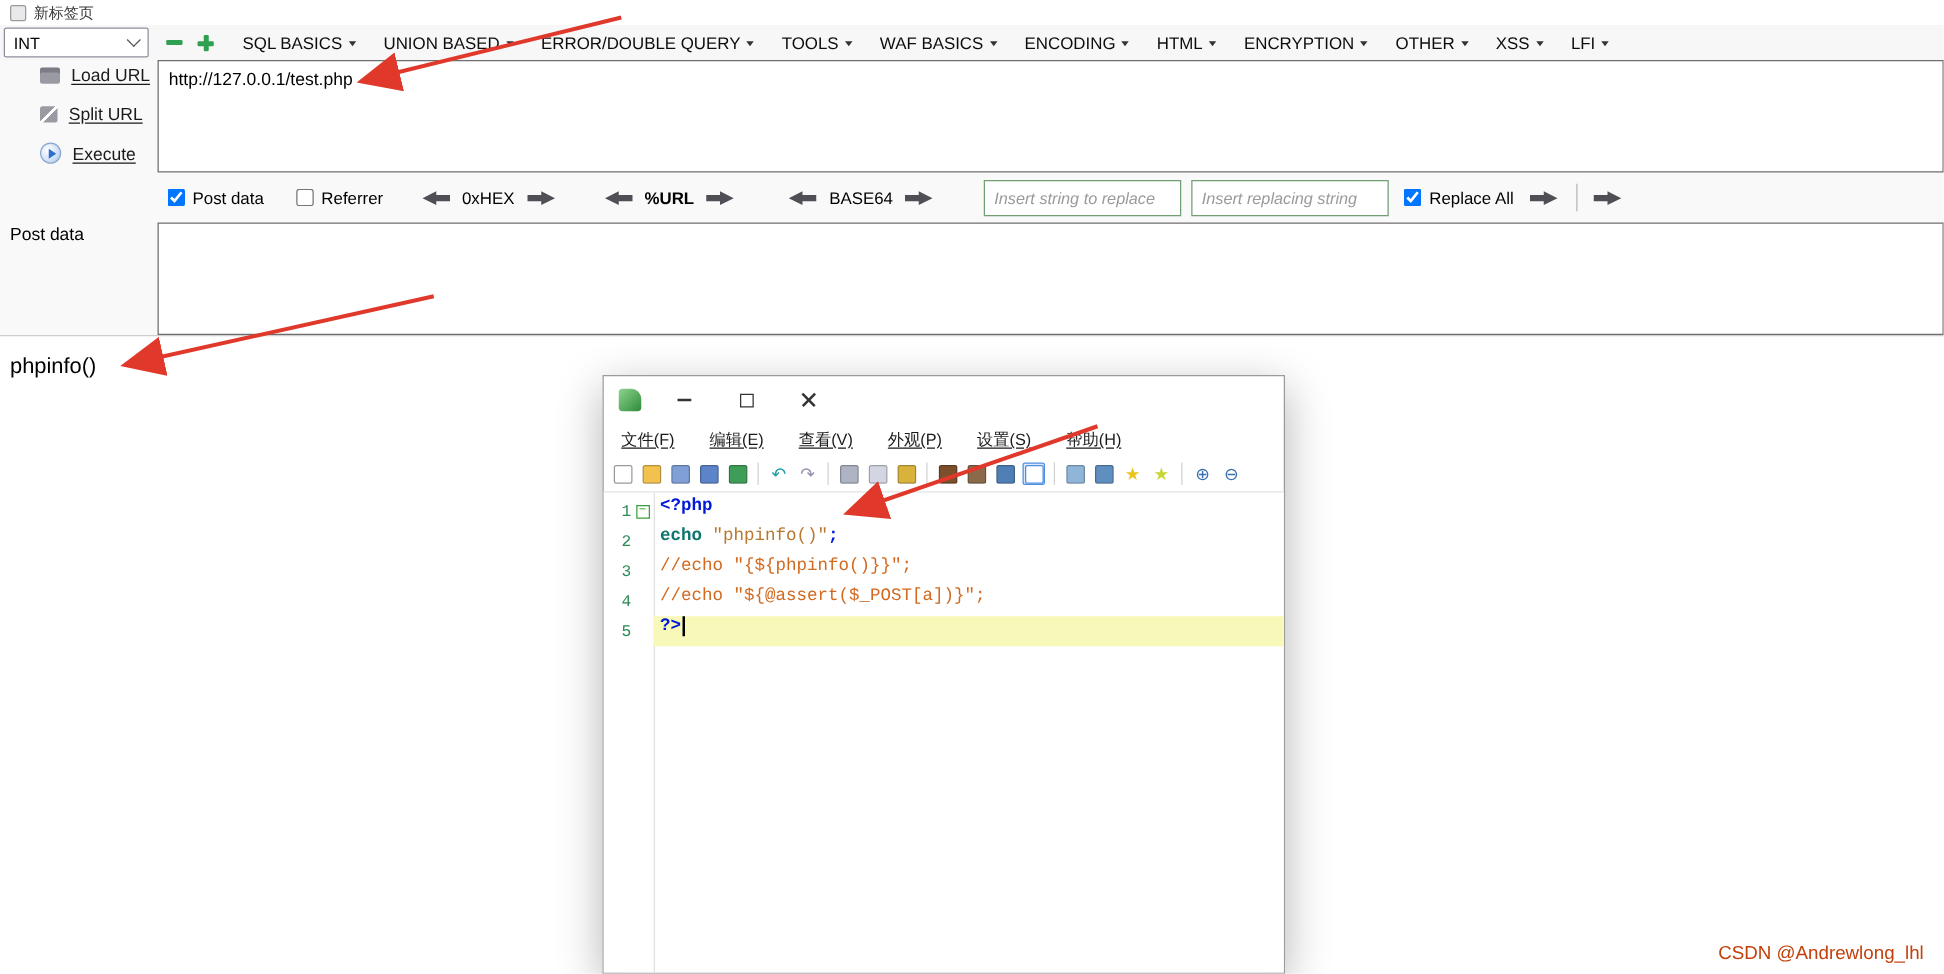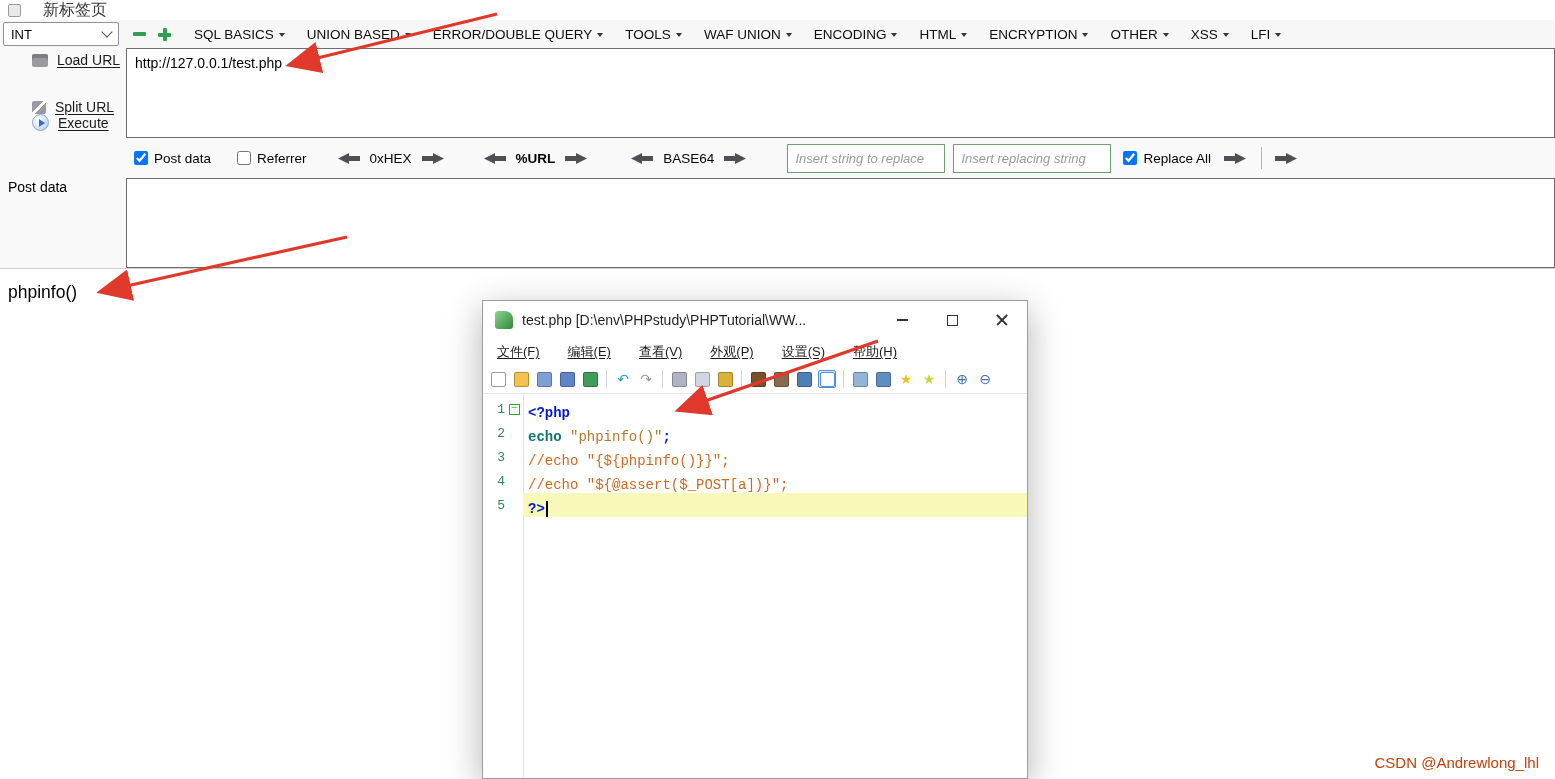--- a/index.html
+++ b/index.html
@@ -3,21 +3,21 @@
 <meta charset="utf-8">
 <style>
   html,body{margin:0;padding:0;}
   body{
     position:relative;width:1555px;height:779px;overflow:hidden;background:#fff;
     font-family:"Liberation Sans",sans-serif;color:#000;
   }
   
   .tabstrip{position:absolute;top:0;left:0;right:0;height:20px;background:#fff;display:flex;align-items:center;padding-left:8px;gap:6px;}
   .tab-fav{width:11px;height:11px;border:1px solid #9a9a9a;background:#e9e9ec;border-radius:2px;}
-  .tab-title{font-size:16px;color:#3a3a3a;margin-left:16px;}
+  .tab-title{font-size:12px;color:#3a3a3a;}
   
   .hb-toolbar{position:absolute;top:20px;left:0;right:0;height:28px;background:#f7f7f8;border-bottom:1px solid #d7d7db;display:flex;align-items:center;padding-left:3px;}
   .hb-select{width:100px;height:22px;background:#fff;border:1px solid #8f8f9d;border-radius:2px;display:flex;align-items:center;justify-content:space-between;padding:0 7px;font-size:13px;}
   .chev{width:7px;height:7px;border-right:1.6px solid #555;border-bottom:1.6px solid #555;transform:rotate(45deg);margin-top:-4px;}
   .pm-minus{width:13px;height:4px;background:#2fa052;border-radius:1px;margin-left:14px;}
   .pm-plus{position:relative;width:13px;height:13px;margin-left:12px;}
   .pm-plus::before,.pm-plus::after{content:"";position:absolute;background:#2fa052;border-radius:1px;}
   .pm-plus::before{left:0;top:5px;width:13px;height:4px;}
   .pm-plus::after{left:5px;top:0;width:4px;height:13px;}
   .hb-menu{display:flex;margin-left:12px;height:28px;}
@@ -64,21 +64,21 @@
   .ticon{width:18px;height:18px;display:flex;align-items:center;justify-content:center;font-size:14px;line-height:1;}
   .ticon .chip{width:13px;height:13px;border-radius:2px;border:1px solid rgba(0,0,0,.25);display:block;}
   .ticon.act{border:1px solid #4f8fe0;background:#dce9fb;border-radius:2px;box-sizing:border-box;}
   .tsep{width:1px;height:18px;background:#d2d2d2;margin:0 2px;}
   .npp-editor{flex:1;position:relative;border-top:1px solid #e4e4e4;font-family:"Liberation Mono","DejaVu Sans Mono",monospace;padding-top:3px;overflow:hidden;background:#fff;}
   .gutterline{position:absolute;left:40px;top:0;bottom:0;width:1px;background:#e0e0e0;}
   .cl{display:flex;height:24px;align-items:center;position:relative;}
   .ln{width:22px;text-align:right;color:#2e8b57;font-size:13px;flex:0 0 auto;}
   .foldcol{width:18px;display:flex;align-items:center;justify-content:center;flex:0 0 auto;}
   .foldbox{width:11px;height:11px;border:1px solid #3aa03a;color:#3aa03a;background:#fff;display:flex;align-items:center;justify-content:center;font-size:10px;line-height:1;box-sizing:border-box;}
-  .codecell{flex:1;padding-left:5px;font-size:14px;white-space:pre;height:100%;display:flex;align-items:flex-end;}
+  .codecell{flex:1;padding-left:5px;font-size:14px;white-space:pre;height:100%;display:flex;align-items:flex-start;}
   .codecell.cur{background:#f8f8b8;}
   .tok-tag{color:#0018d8;font-weight:700;}
   .tok-kw{color:#0f766e;font-weight:700;}
   .tok-str{color:#b8772e;}
   .tok-com{color:#d2691e;}
   .caret{width:2px;height:16px;background:#000;margin-left:1px;}
   
   .arrows{position:absolute;left:0;top:0;pointer-events:none;z-index:50;}
 </style>
 </head>
@@ -107,21 +107,21 @@
       </div>
       <div class="hbitem">
         <span>ERROR/DOUBLE QUERY</span>
         <i class="tri"></i>
       </div>
       <div class="hbitem">
         <span>TOOLS</span>
         <i class="tri"></i>
       </div>
       <div class="hbitem">
-        <span>WAF UNION</span>
+        <span>WAF BASICS</span>
         <i class="tri"></i>
       </div>
       <div class="hbitem">
         <span>ENCODING</span>
         <i class="tri"></i>
       </div>
       <div class="hbitem">
         <span>HTML</span>
         <i class="tri"></i>
       </div>
@@ -142,21 +142,21 @@
         <i class="tri"></i>
       </div>
     </div>
 </div>
 
 <div class="panel">
   <div class="side-item" style="left:8px;top:4px;">
     <span class="ic-load"></span>
     <span class="txt">Load URL</span>
   </div>
-  <div class="side-item" style="left:8px;top:51px;">
+  <div class="side-item" style="left:8px;top:35px;">
     <span class="ic-split"></span>
     <span class="txt">Split URL</span>
   </div>
   <div class="side-item" style="left:8px;top:66px;">
     <span class="ic-exec">
         <i></i>
       </span>
     <span class="txt">Execute</span>
   </div>
   <div class="post-label">Post data</div>
@@ -231,21 +231,20 @@
 
   <textarea class="post-box" spellcheck="false" style=""></textarea>
 </div>
 
 <div class="phpinfo">phpinfo()</div>
 <div class="watermark">CSDN @Andrewlong_lhl</div>
 
 <div class="npp">
   <div class="npp-title">
     <span class="npp-icon"></span>
-    <span class="npp-title-text">test.php [D:\env\PHPstudy\PHPTutorial\WW...</span>
     <span class="npp-controls">
       <span class="wc wc-min">
           <i></i>
         </span>
       <span class="wc wc-max">
           <i></i>
         </span>
       <span class="wc wc-close">
           <i></i>
         </span>

